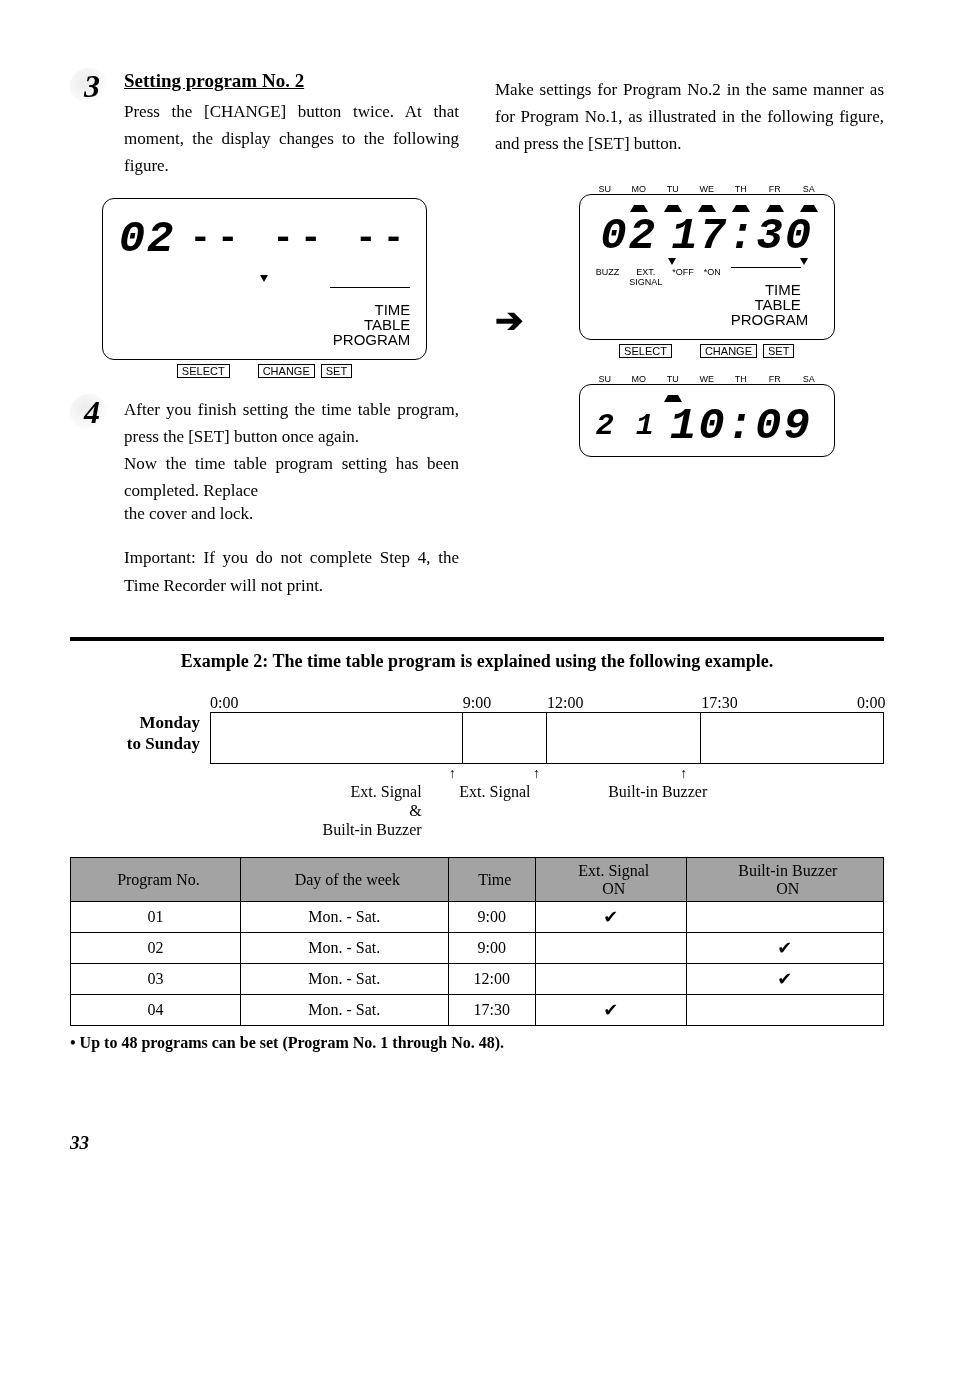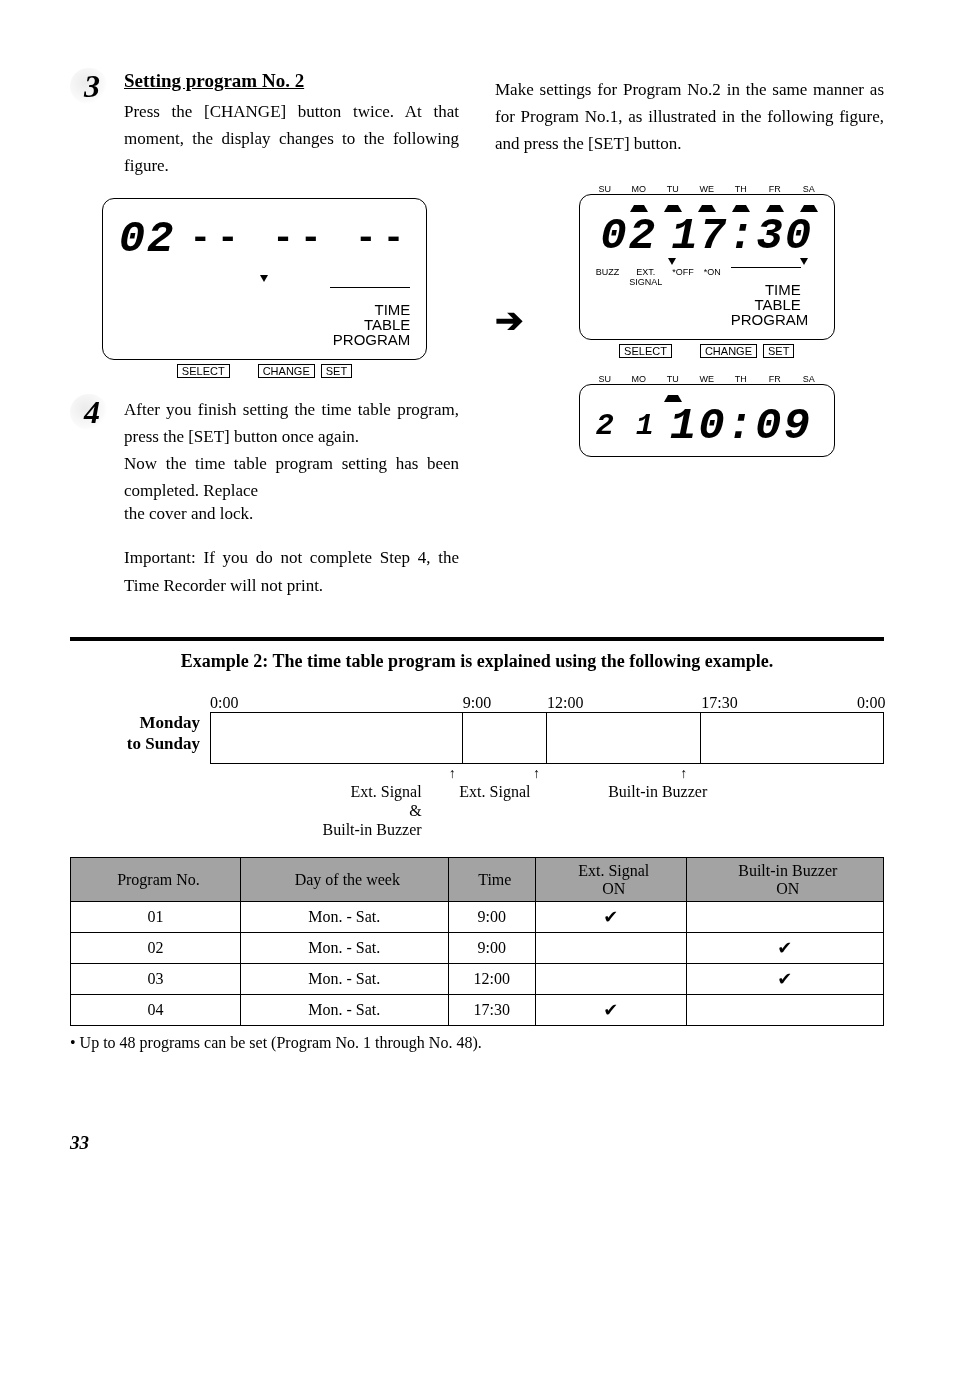--- a/index.html
+++ b/index.html
@@ -101,21 +101,21 @@
     font-size: 16px;
   }
   table.program th, table.program td {
     border: 1px solid #000;
     padding: 4px 6px;
     text-align: center;
     font-weight: normal;
   }
   table.program th { background: #a3a3a3; padding-left: 12px; }
   .check { font-size: 18px; font-weight: bold; }
-  .footnote { margin-top: 8px; font-size: 16px; }
+  .footnote { margin-top: 8px; font-size: 16px; font-weight: bold; }
   .page-num { font-style: italic; font-weight: bold; font-size: 19px; margin-top: 80px; }
   .tri-up { display: inline-block; width: 0; height: 0; border-left: 4px solid transparent; border-right: 4px solid transparent; border-bottom: 7px solid #000; }
   .tri-dn { display: inline-block; width: 0; height: 0; border-left: 4px solid transparent; border-right: 4px solid transparent; border-top: 7px solid #000; }
   .flex-between { display:flex; justify-content:space-between; align-items:flex-start; }
   .stack { display:flex; flex-direction:column; align-items:center; line-height:1; }
 </style>
 </head>
 <body>
 
 <div class="cols">

